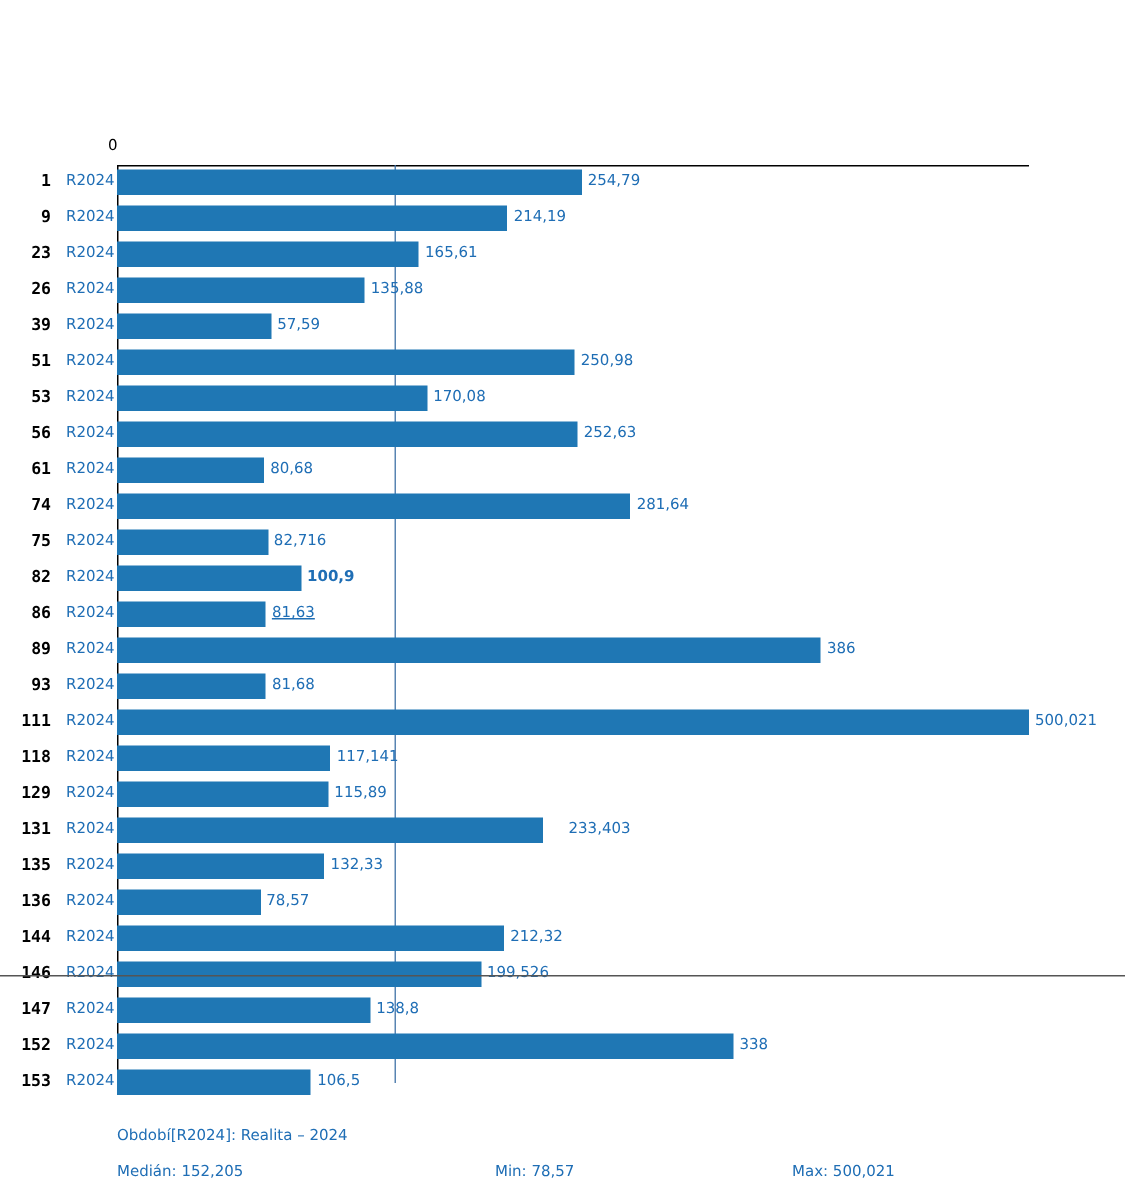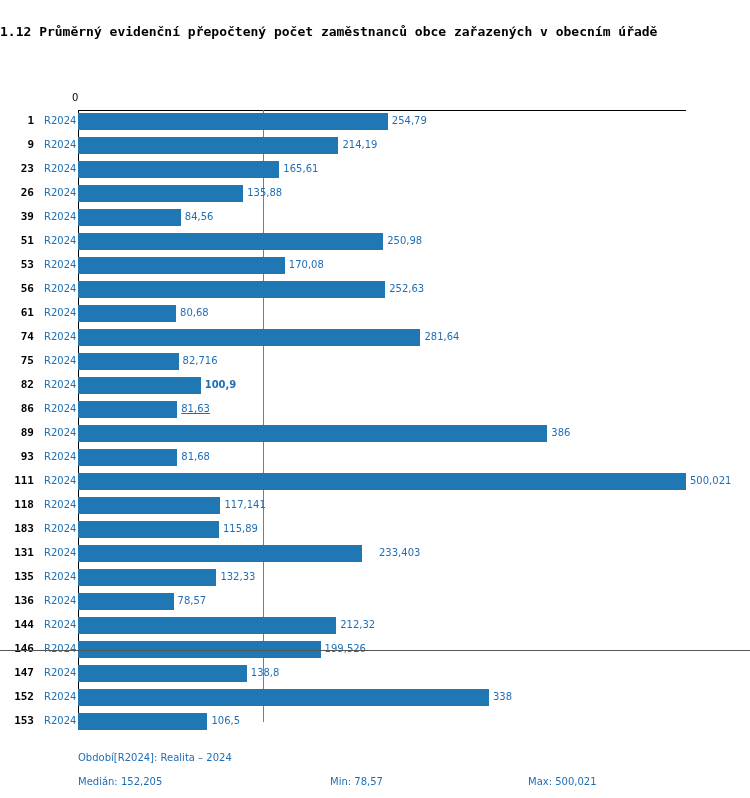--- a/index.html
+++ b/index.html
@@ -163,21 +163,20 @@
     position: absolute;
     left: 528px;
     top: 24px;
   }
 </style>
 </head>
 <body>
 
 <div class="page">
 
-  <div class="hdr-line2">1.12 Průměrný evidenční přepočtený počet zaměstnanců obce zařazených v obecním úřadě</div>
 
   <div class="chart-area">
     <div class="axis-zero-label">0</div>
     <div class="axis-top-line"></div>
     <div class="axis-zero-line"></div>
     <div class="grid-line" id="median-gridline" style="left: 263.074px;"></div>
     <div class="rows" id="bar-rows">
         <div class="row">
           <div class="row-cat">1</div>
           <div class="row-series">R2024</div>
@@ -199,21 +198,21 @@
         <div class="row">
           <div class="row-cat">26</div>
           <div class="row-series">R2024</div>
           <div class="bar" style="width: 165.223px; background: rgb(31, 119, 180);"></div>
           <div class="bar-label" style="left: 247.223px; color: rgb(31, 110, 181);">135,88</div>
         </div>
         <div class="row">
           <div class="row-cat">39</div>
           <div class="row-series">R2024</div>
           <div class="bar" style="width: 102.821px; background: rgb(31, 119, 180);"></div>
-          <div class="bar-label" style="left: 184.821px; color: rgb(31, 110, 181);">84,56</div>
+          <div class="bar-label" style="left: 184.821px; color: rgb(31, 110, 181);">57,59</div>
         </div>
         <div class="row">
           <div class="row-cat">51</div>
           <div class="row-series">R2024</div>
           <div class="bar" style="width: 305.179px; background: rgb(31, 119, 180);"></div>
           <div class="bar-label" style="left: 387.179px; color: rgb(31, 110, 181);">250,98</div>
         </div>
         <div class="row">
           <div class="row-cat">53</div>
           <div class="row-series">R2024</div>
@@ -274,21 +273,21 @@
           <div class="bar" style="width: 608px; background: rgb(31, 119, 180);"></div>
           <div class="bar-label" style="left: 690px; color: rgb(31, 110, 181);">500,021</div>
         </div>
         <div class="row">
           <div class="row-cat">118</div>
           <div class="row-series">R2024</div>
           <div class="bar" style="width: 142.437px; background: rgb(31, 119, 180);"></div>
           <div class="bar-label" style="left: 224.437px; color: rgb(31, 110, 181);">117,141</div>
         </div>
         <div class="row">
-          <div class="row-cat">183</div>
+          <div class="row-cat">129</div>
           <div class="row-series">R2024</div>
           <div class="bar" style="width: 140.916px; background: rgb(31, 119, 180);"></div>
           <div class="bar-label" style="left: 222.916px; color: rgb(31, 110, 181);">115,89</div>
         </div>
         <div class="row">
           <div class="row-cat">131</div>
           <div class="row-series">R2024</div>
           <div class="bar" style="width: 283.806px; background: rgb(31, 119, 180);"></div>
           <div class="bar-label" style="left: 379px; color: rgb(31, 110, 181);">233,403</div>
         </div>

